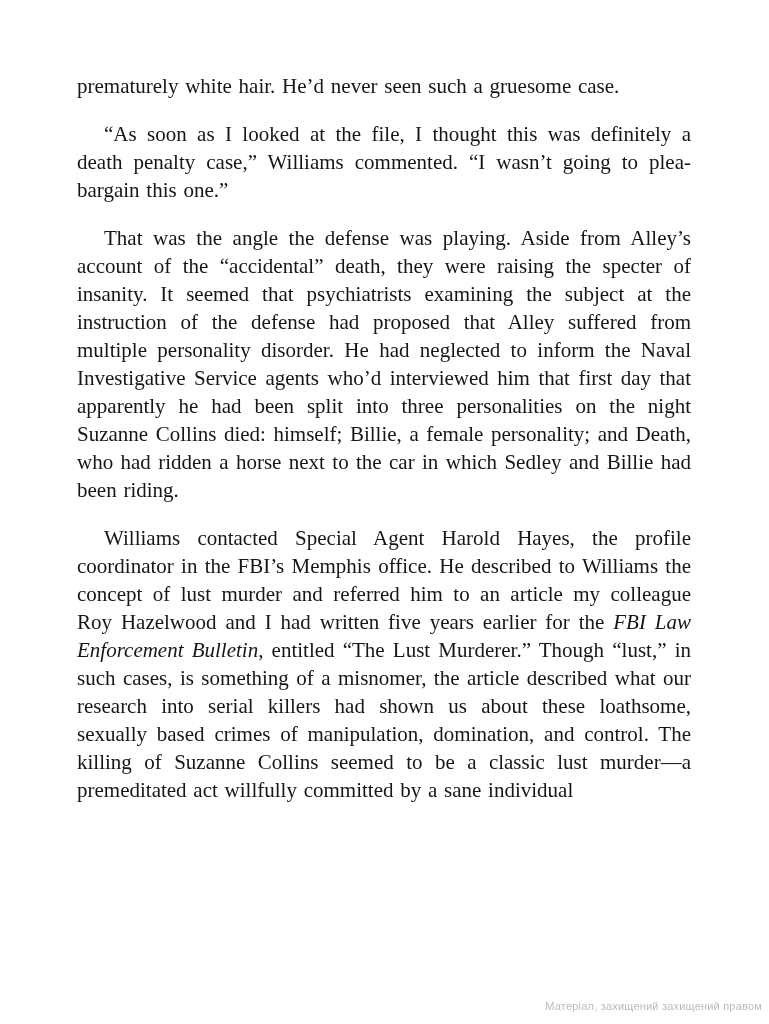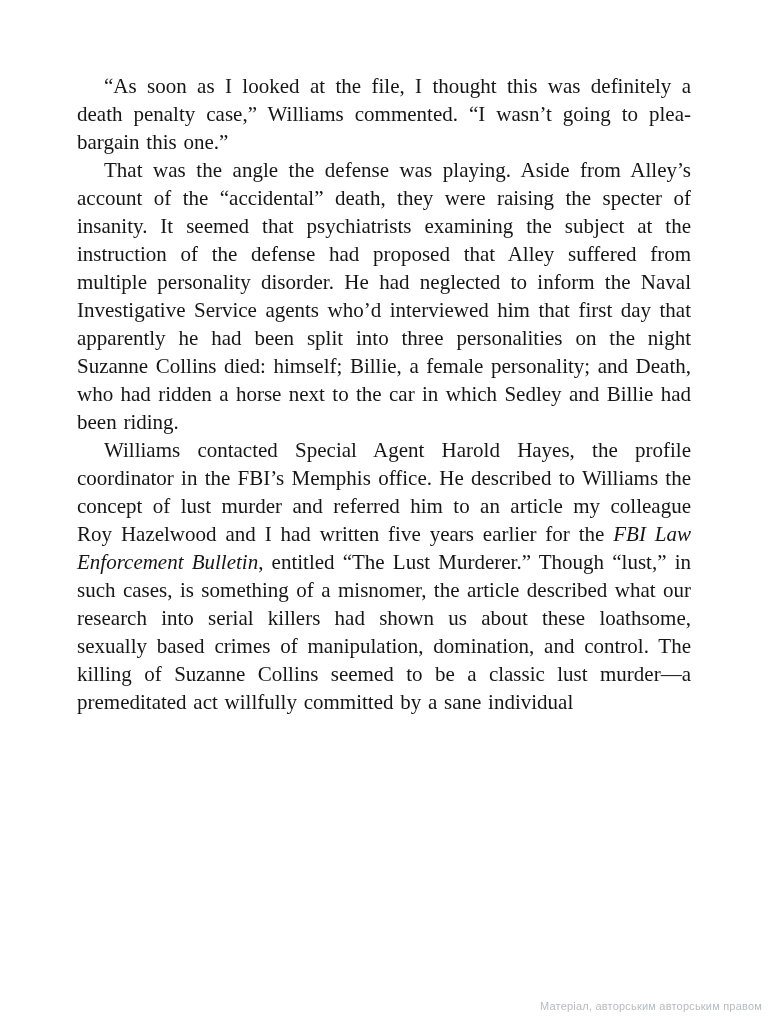--- a/index.html
+++ b/index.html
@@ -30,38 +30,40 @@
     text-align: justify;
     text-justify: inter-word;
   }
   .para {
     margin: 0;
     padding: 0;
     word-spacing: 1.5px;
   }
   .para.indent {
     text-indent: 27px;
+    margin-top: 20px;
   }
   .italic {
     font-style: italic;
   }
   .watermark {
     position: absolute;
     right: 7px;
     bottom: 12px;
     font-family: "Liberation Sans", sans-serif;
     font-size: 11px;
     letter-spacing: 0.2px;
     color: #b4bcc4;
   }
 </style>
 </head>
 <body>
 
 <div class="page">
   <main class="text-block" style="color: rgb(22, 22, 22);">
 
+  <p class="para"><span>prematurely white hair. He’d never seen such a gruesome case.</span></p>
       <p class="para indent"><span>“As soon as I looked at the file, I thought this was definitely a death penalty case,” Williams commented. “I wasn’t going to plea-bargain this one.”</span></p>
       <p class="para indent"><span>That was the angle the defense was playing. Aside from Alley’s account of the “accidental” death, they were raising the specter of insanity. It seemed that psychiatrists examining the subject at the instruction of the defense had proposed that Alley suffered from multiple personality disorder. He had neglected to inform the Naval Investigative Service agents who’d interviewed him that first day that apparently he had been split into three personalities on the night Suzanne Collins died: himself; Billie, a female personality; and Death, who had ridden a horse next to the car in which Sedley and Billie had been riding.</span></p>
       <p class="para indent"><span>Williams contacted Special Agent Harold Hayes, the profile coordinator in the FBI’s Memphis office. He described to Williams the concept of lust murder and referred him to an article my colleague Roy Hazelwood and I had written five years earlier for the </span><span class="italic">FBI Law Enforcement Bulletin</span><span>, entitled “The Lust Murderer.” Though “lust,” in such cases, is something of a misnomer, the article described what our research into serial killers had shown us about these loathsome, sexually based crimes of manipulation, domination, and control. The killing of Suzanne Collins seemed to be a classic lust murder—a premeditated act willfully committed by a sane individual</span></p>
     </main>
-  <div class="watermark" style="color: rgb(180, 188, 196);">Матеріал, авторським авторським правом</div>
+  <div class="watermark" style="color: rgb(180, 188, 196);">Матеріал, захищений захищений правом</div>
 </div>
 
 </body></html>

